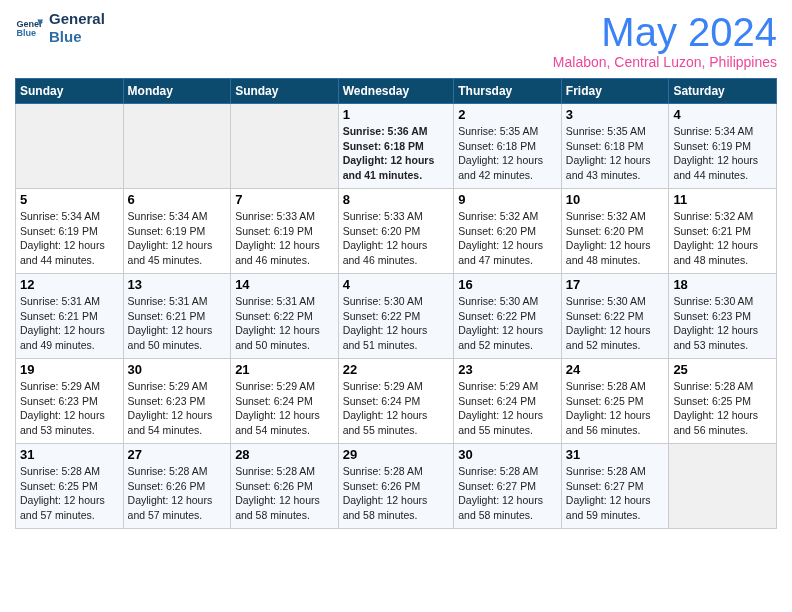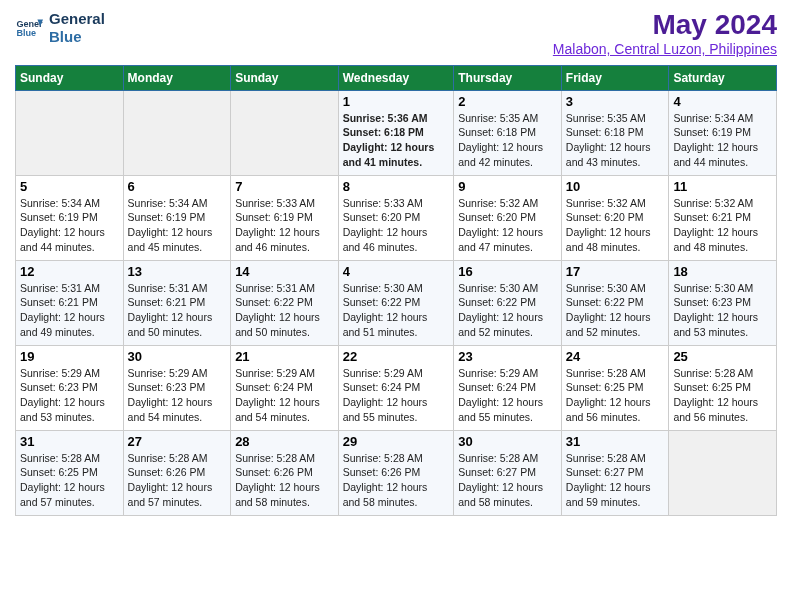--- a/index.html
+++ b/index.html
@@ -22,37 +22,36 @@
       gap: 4px;
     }
     .logo-icon {
       width: 28px;
       height: 28px;
     }
     .title-block {
       text-align: right;
     }
     .month-title {
-      font-size: 28px;
-      font-weight: bold;
-      color: #4c1d95;
+      font-size: 40px;
+      font-weight: normal;
+      color: #3b82f6;
       line-height: 1.1;
     }
     .location {
       font-size: 14px;
-      color: #6d28d9;
-      text-decoration: underline;
+      color: #ec4899;
     }
     table {
       width: 100%;
       border-collapse: collapse;
       font-size: 11px;
     }
     thead tr th {
-      background-color: #15803d;
+      background-color: #0c4a6e;
       color: #fff;
       padding: 5px 4px;
       text-align: left;
       font-size: 12px;
       font-weight: bold;
       border: 1px solid #2e6da4;
     }
     tbody tr td {
       border: 1px solid #ccc;
       vertical-align: top;

